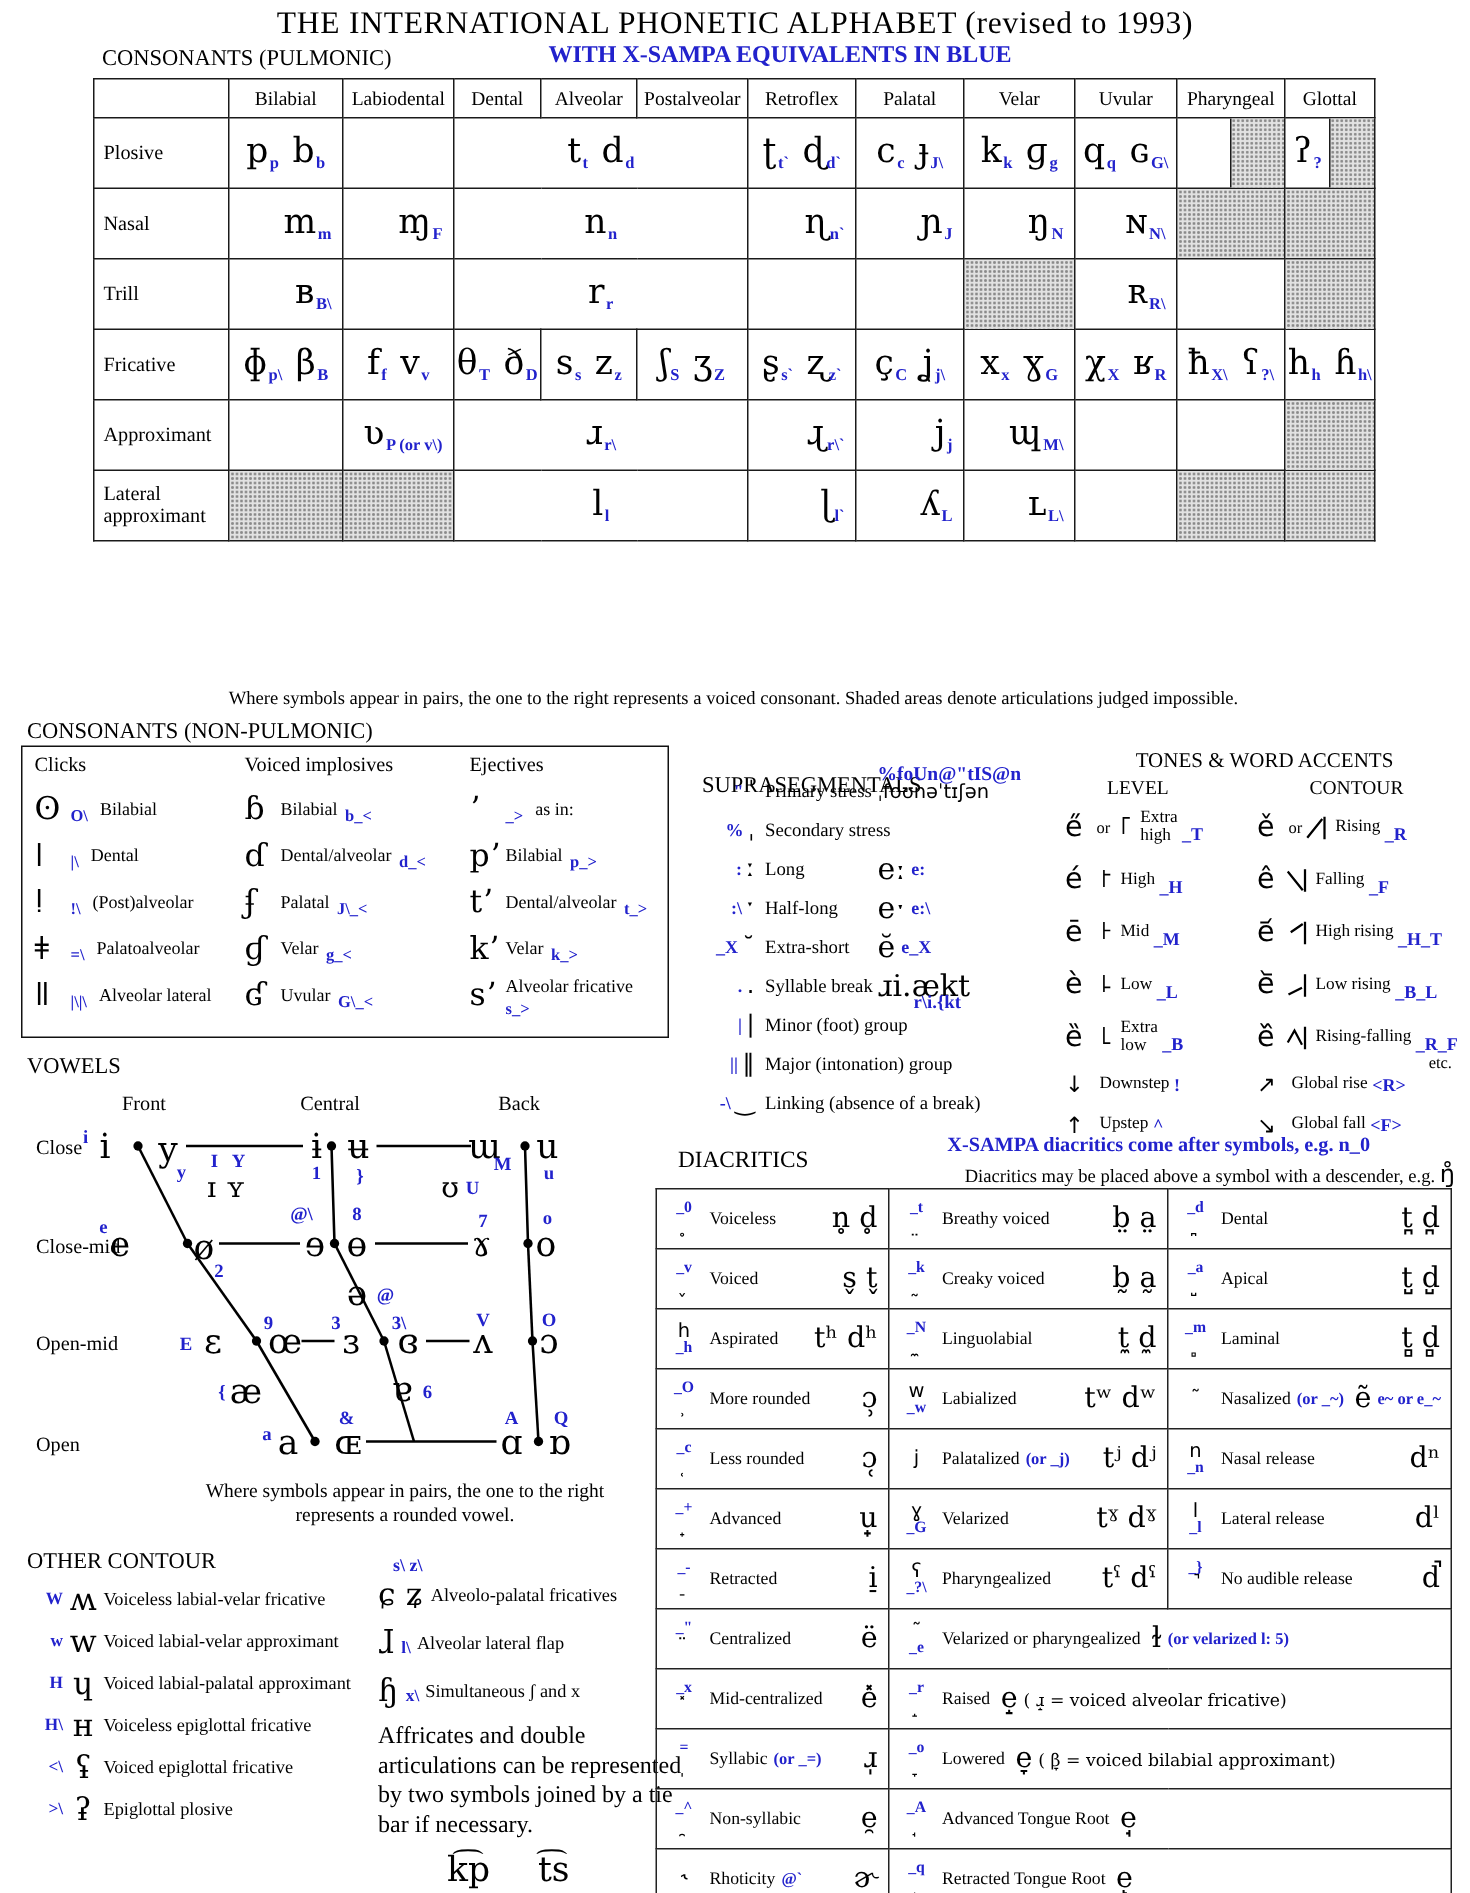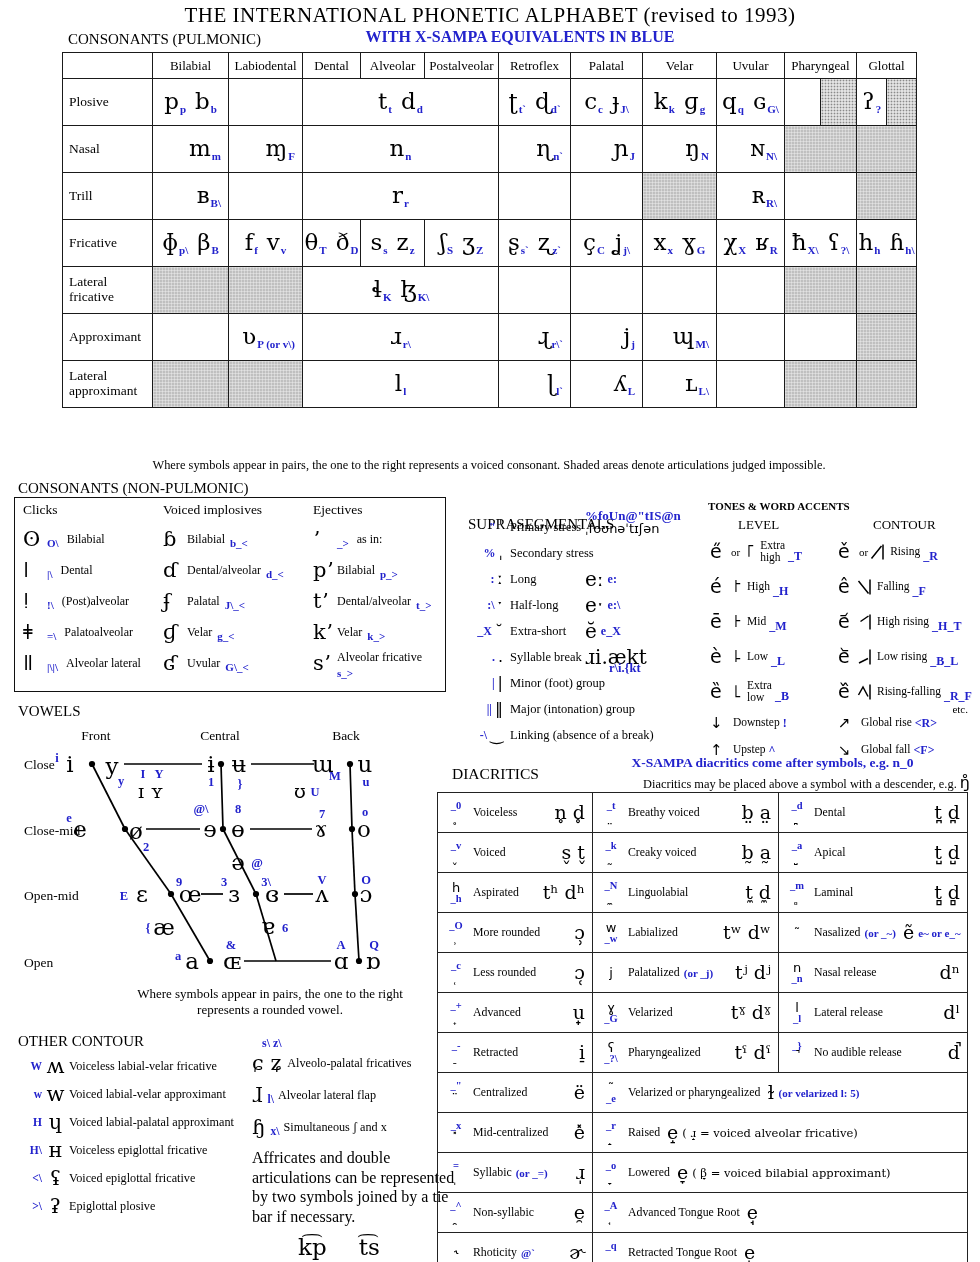--- a/index.html
+++ b/index.html
@@ -45,21 +45,21 @@
   .su-sym{font-size:16px;font-family:"DejaVu Sans",sans-serif;line-height:1;}
   .su-lbl{font-size:12.5px;margin-left:7px;white-space:nowrap;}
   .su-ex{position:absolute;left:128px;top:0;height:26px;display:flex;align-items:center;gap:4px;}
   .su-ex .big{font-size:20px;}
   .su-block{position:absolute;left:128px;top:-5px;line-height:1.0;white-space:nowrap;}
   .su-block .bl{font-size:13px;font-weight:bold;color:#2222cc;}
   .su-block .bk{font-size:13px;font-family:"DejaVu Sans",sans-serif;}
   .su-sub{position:absolute;left:152px;top:17px;font-size:12.5px;color:#2222cc;font-weight:bold;}
 
   #tones{position:absolute;left:708px;top:500px;width:270px;}
-  #tones-h{text-align:left;font-size:11px;font-weight:bold;}
+  #tones-h{text-align:center;font-size:14px;}
   #lvl-h{position:absolute;left:30px;top:17px;font-size:13px;}
   #ctr-h{position:absolute;left:165px;top:17px;font-size:13px;}
   .tn-col{position:absolute;top:34px;}
   #tones-level{left:2px;width:128px;}
   #tones-contour{left:130px;width:140px;}
   .tn-row{height:35px;display:flex;align-items:center;}
   .tn-row2{height:27px;display:flex;align-items:center;}
   .tn-e{font-size:19px;width:19px;flex:none;font-family:"DejaVu Sans",sans-serif;line-height:1;}
   .tn-or{font-size:11px;margin:0 2px;}
   .tn-bar{font-size:17px;display:inline-block;transform:scaleX(-1);width:13px;font-family:"DejaVu Sans",sans-serif;line-height:1;}
@@ -461,43 +461,20 @@
               <span class="pair">
                 <span class="big ipa">h</span>
                 <span class="sub">h</span>
               </span>
               <span class="pair">
                 <span class="big ipa">ɦ</span>
                 <span class="sub">h\</span>
               </span>
             </div>
           </td>
-        </tr>
-        <tr>
-          <td class="rlab">Lateral fricative</td>
-          <td class="cell shaded"></td>
-          <td class="cell shaded"></td>
-          <td class="cell" colspan="3">
-            <div class="pwrap">
-              <span class="pair">
-                <span class="big ipa">ɬ</span>
-                <span class="sub">K</span>
-              </span>
-              <span class="pair">
-                <span class="big ipa">ɮ</span>
-                <span class="sub">K\</span>
-              </span>
-            </div>
-          </td>
-          <td class="cell"></td>
-          <td class="cell"></td>
-          <td class="cell"></td>
-          <td class="cell"></td>
-          <td class="cell shaded"></td>
-          <td class="cell shaded"></td>
         </tr>
         <tr>
           <td class="rlab">Approximant</td>
           <td class="cell"></td>
           <td class="cell">
             <div class="pwrap right">
               <span class="pair">
                 <span class="big ipa">ʋ</span>
                 <span class="sub">P (or v\)</span>
               </span>

